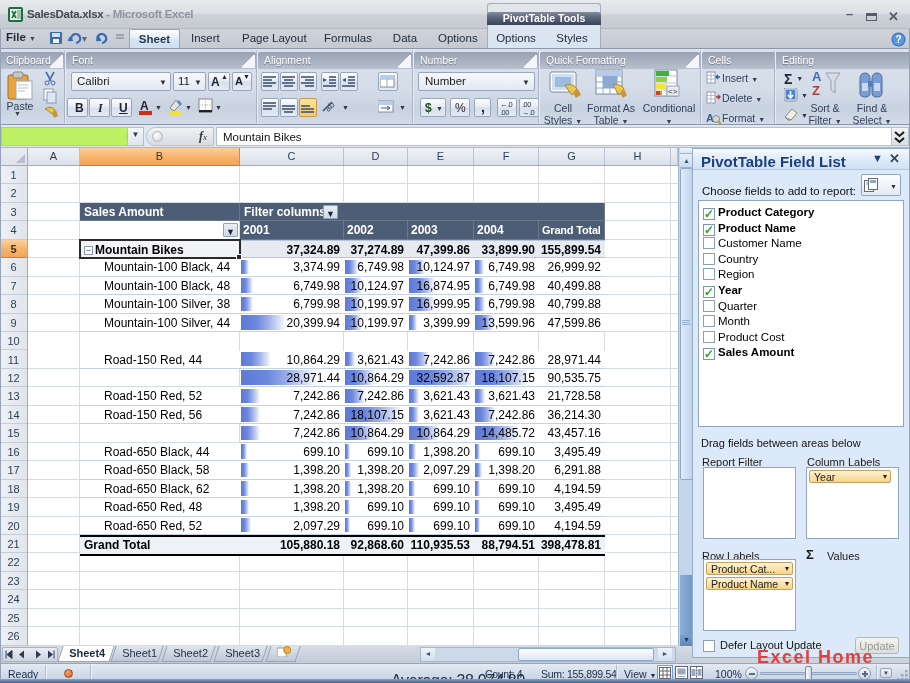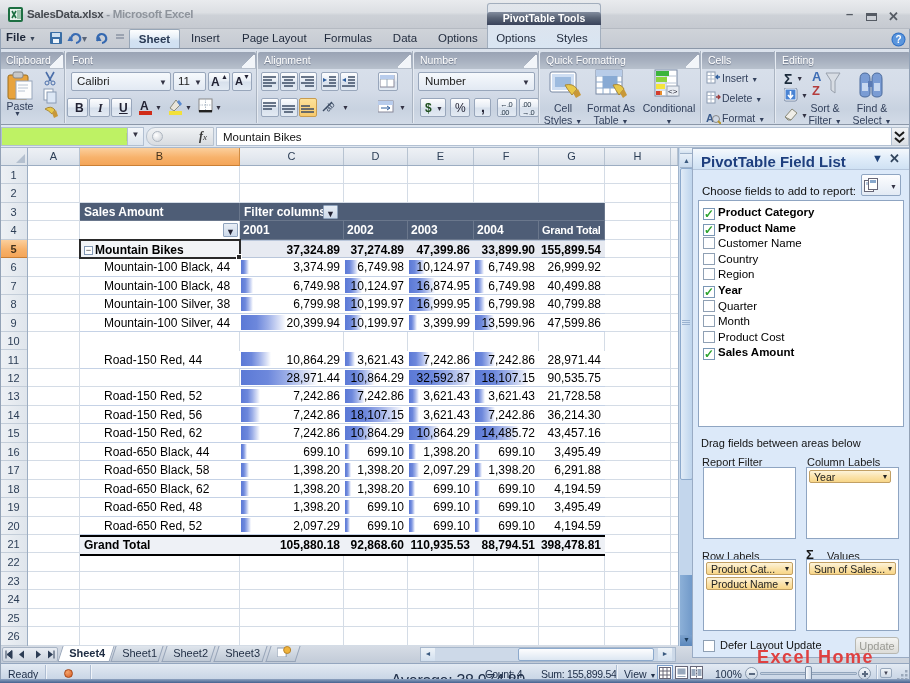--- a/index.html
+++ b/index.html
@@ -473,21 +473,20 @@
       </div>
 <div class="prow det" style="top:405.85px">
         <div class="pc plab" style="left:80px;width:160px;padding-left:24px">Road-150 Red, 56</div>
         <div class="pc num" style="left:240px;width:104px"><i class="bar" style="width:19px"></i><span>7,242.86</span></div>
         <div class="pc num" style="left:344px;width:64px"><i class="bar" style="width:58px"></i><span>18,107.15</span></div>
         <div class="pc num" style="left:408px;width:66px"><i class="bar" style="width:10px"></i><span>3,621.43</span></div>
         <div class="pc num" style="left:474px;width:65px"><i class="bar" style="width:20px"></i><span>7,242.86</span></div>
         <div class="pc num" style="left:539px;width:66px"><span>36,214.30</span></div>
       </div>
 <div class="prow det" style="top:424.30px">
-        <div class="pc plab" style="left:80px;width:160px;padding-left:24px">Road-150 Red, 62</div>
         <div class="pc num" style="left:240px;width:104px"><i class="bar" style="width:19px"></i><span>7,242.86</span></div>
         <div class="pc num" style="left:344px;width:64px"><i class="bar" style="width:30px"></i><span>10,864.29</span></div>
         <div class="pc num" style="left:408px;width:66px"><i class="bar" style="width:30px"></i><span>10,864.29</span></div>
         <div class="pc num" style="left:474px;width:65px"><i class="bar" style="width:44px"></i><span>14,485.72</span></div>
         <div class="pc num" style="left:539px;width:66px"><span>43,457.16</span></div>
       </div>
 <div class="prow det" style="top:442.75px">
         <div class="pc plab" style="left:80px;width:160px;padding-left:24px">Road-650 Black, 44</div>
         <div class="pc num" style="left:240px;width:104px"><i class="bar" style="width:6px"></i><span>699.10</span></div>
         <div class="pc num" style="left:344px;width:64px"><i class="bar" style="width:5px"></i><span>699.10</span></div>
@@ -605,23 +604,20 @@
 <div class="pbox" style="left:10px;top:318px;width:93px"></div>
 <div class="pbox" style="left:113px;top:318px;width:93px">
  <div class="pill" style="width:82px">Year</div>
 </div>
 <div class="parealbl" style="left:9px;top:401px">Row Labels</div>
 <div class="parealbl" style="left:113px;top:398px;font-size:13px;font-weight:bold">Σ</div>
 <div class="parealbl" style="left:134px;top:401px">Values</div>
 <div class="pbox" style="left:10px;top:410px;width:93px">
  <div class="pill">Product Cat...</div>
  <div class="pill">Product Name</div>
-</div>
-<div class="pbox" style="left:113px;top:410px;width:93px">
- <div class="pill">Sum of Sales...</div>
 </div>
 <span class="cb" style="position:absolute;left:10px;top:491px"></span>
 <div id="defer" style="left:27px">Defer Layout Update</div>
 <div id="updbtn" style="top:488px">Update</div>
 
 </div>
 <div class="abs" id="status">
 <div style="position:absolute;left:8px;top:4px;font-size:10.5px">Ready</div>
 <div style="position:absolute;left:45px;top:1px;width:1px;height:18px;background:#aebdd2;box-shadow:1px 0 0 #f0f4f9"></div>
 <div style="position:absolute;left:64px;top:5px;width:9px;height:9px;border-radius:50%;background:radial-gradient(circle at 35% 30%,#f4a46c,#d85c24);border:1px solid #a84818"></div>

